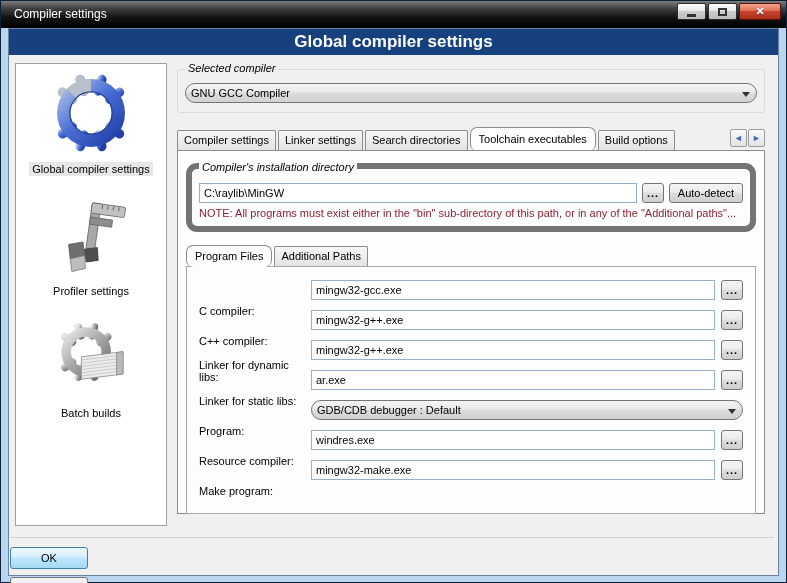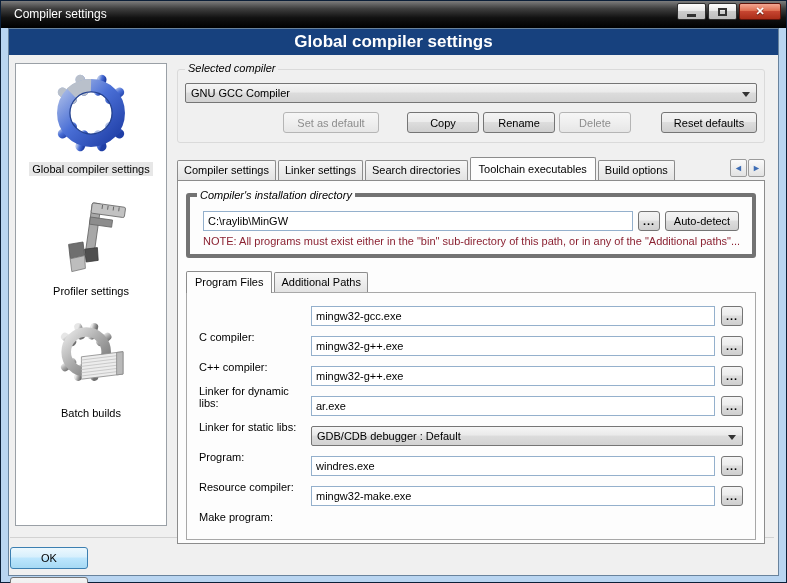--- a/index.html
+++ b/index.html
@@ -50,21 +50,21 @@
   .silabel { margin-top:6px; padding:1px 3px; font-size:11px; white-space:nowrap; }
   .sideitem.selected .silabel { background:#e7e7e7; }
 
   
   .main { position:absolute; left:168px; top:8px; width:588px; }
 
   .groupbox { position:relative; border:1px solid #dadada; border-radius:3px; padding:13px 7px 9px; }
   .grouplabel { position:absolute; top:-8px; left:7px; background:#f0f0f0; padding:0 3px; font-size:11px;font-style:italic; }
 
   .combo {
-    position:relative; height:20px; border:1px solid #757575; border-radius:2px;
+    position:relative; height:20px; border:1px solid #757575; border-radius:10px;
     background:linear-gradient(180deg,#f5f5f5,#eaeaea 45%,#dcdcdc 50%,#d2d2d2);
     display:flex; align-items:center; padding:0 25px 0 5px; cursor:default;
   }
   .combo .arrow {
     position:absolute; right:6px; top:8px; width:0; height:0;
     border-left:4px solid transparent; border-right:4px solid transparent; border-top:5px solid #333;
   }
   .btnrow { display:flex; align-items:center; margin-top:9px; }
   .btn {
     height:21px; border:1px solid #757575; border-radius:3px; font-size:11px;
@@ -79,35 +79,35 @@
 
   
   .tabstrip { position:relative; margin-top:13px; height:24px; display:flex; align-items:flex-end; overflow:hidden; }
   .tab {
     height:20px; line-height:19px; padding:0 6px; margin-right:2px; white-space:nowrap;
     background:linear-gradient(180deg,#f7f7f7,#e3e3e3); border:1px solid #8c8c8c;
     border-bottom:none; border-radius:2px 2px 0 0; font-size:11px; cursor:default; flex:0 0 auto;
   }
   .tab.active {
     height:24px; line-height:23px; background:#fdfdfd; position:relative; z-index:3;
-    padding:0 8px; margin-bottom:-1px;
+    padding:0 8px; margin-bottom:-1px;border-radius:7px;
   }
   .tabscroll {
     position:absolute; right:0; bottom:3px; display:flex; gap:1px; background:#f0f0f0; padding-left:3px; z-index:4;
   }
   .scrollbtn {
     width:17px; height:18px; border:1px solid #9b9b9b; border-radius:2px;
     background:linear-gradient(180deg,#fafafa,#e2e2e2); display:flex; align-items:center; justify-content:center;
     color:#3e6db5; font-size:9px; cursor:default;
   }
   .tabpanel {
     position:relative; z-index:2; background:#fdfdfd; border:1px solid #8c8c8c;
     height:364px; padding:12px 8px 8px;
   }
-  .groupbox2 { position:relative; border:4px solid #737373; border-radius:3px; padding:14px 13px 7px; }
+  .groupbox2 { position:relative; border:6px solid #737373; border-radius:11px; padding:14px 7px 7px; }
   .groupbox2 .grouplabel { background:#fdfdfd; }
 
   .pathrow { display:flex; align-items:center; gap:5px; }
   .textinput {
     flex:1; height:20px; border:1px solid #94b0cc; background:#fff; font-family:"Liberation Sans",sans-serif;
     font-size:11px; padding:2px 4px; min-width:0;
   }
   .browse { width:22px; height:20px; font-weight:bold; letter-spacing:1px; }
   .autodetect { width:74px; height:20px; }
   .note { margin-top:4px; font-size:11px; color:#8b2232; white-space:nowrap; overflow:hidden; }
@@ -246,32 +246,20 @@
       </div>
 
       <div class="main">
 
         <div class="groupbox" style="margin-top:6px;">
           <span class="grouplabel">Selected compiler</span>
           <div class="combo">
             <span>GNU GCC Compiler</span>
             <span class="arrow"></span>
           </div>
-          <div class="btnrow">
-            <div style="flex:1"></div>
-            <div class="btn disabled w96">Set as default</div>
-            <div style="width:28px"></div>
-            <div class="btn w72">Copy</div>
-            <div style="width:4px"></div>
-            <div class="btn w72">Rename</div>
-            <div style="width:4px"></div>
-            <div class="btn disabled w72">Delete</div>
-            <div style="width:30px"></div>
-            <div class="btn w96">Reset defaults</div>
-          </div>
         </div>
 
         <div class="tabstrip">
           <div class="tab">Compiler settings</div>
           <div class="tab">Linker settings</div>
           <div class="tab">Search directories</div>
           <div class="tab active">Toolchain executables</div>
           <div class="tab">Build options</div>
 
           <div class="tabscroll">

